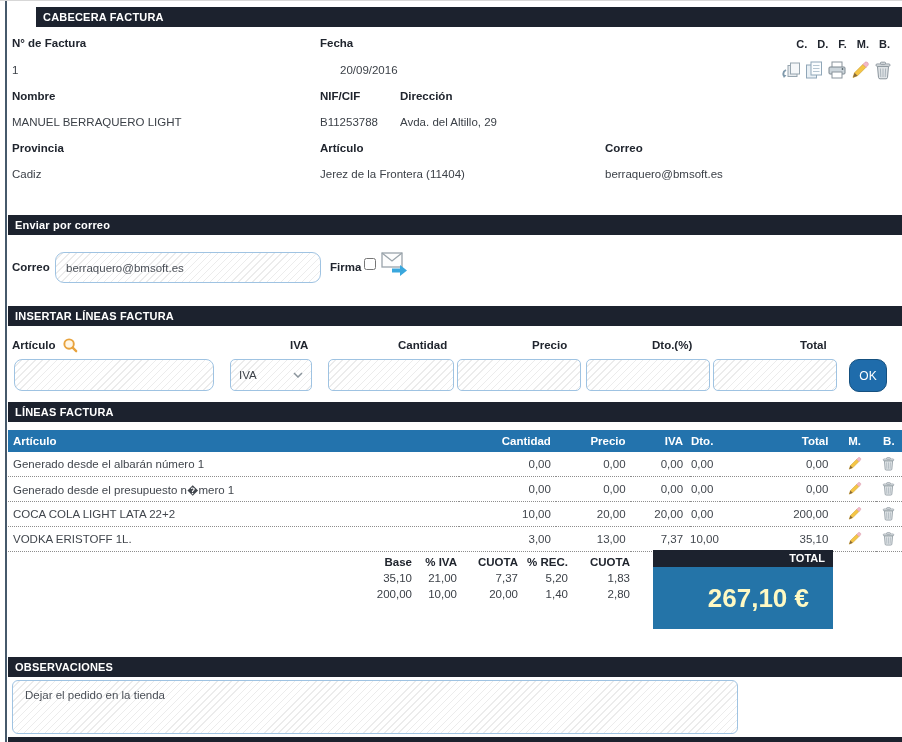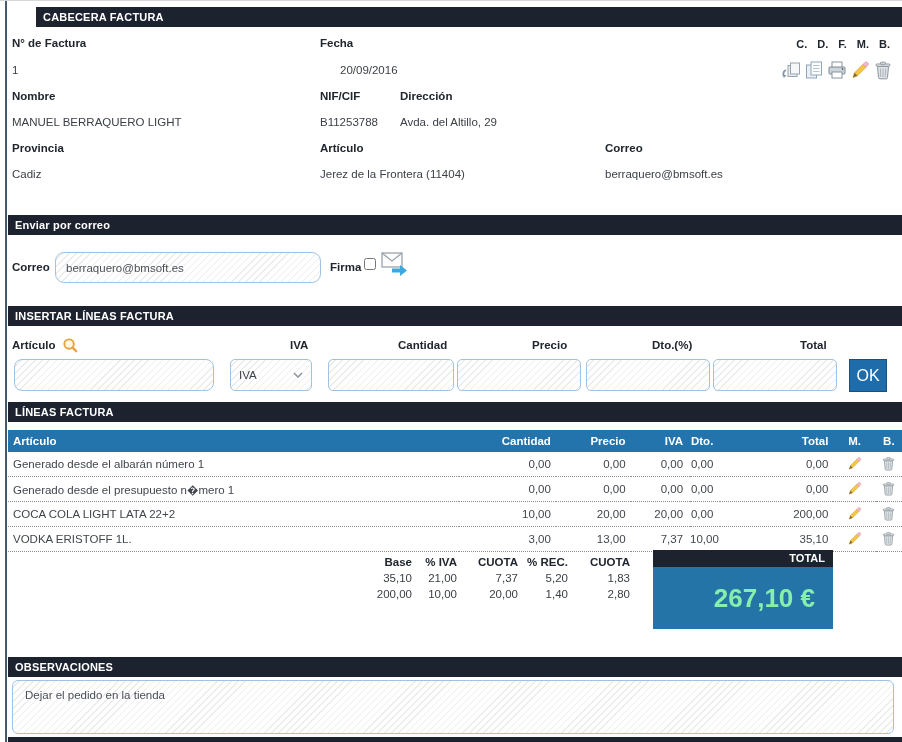--- a/index.html
+++ b/index.html
@@ -25,22 +25,22 @@
     padding:0 10px;outline:none;
   }
   .inp.sq{border-radius:5px;}
   .selbox{
     position:absolute;box-sizing:border-box;border:1px solid #9fc3e2;border-radius:5px;
     font-size:11.5px;color:#3c4148;display:flex;align-items:center;
     padding:0 8px;justify-content:space-between;cursor:default;
   }
   .okbtn{
     position:absolute;box-sizing:border-box;background:#1f6cab;border:1px solid #15507f;
-    border-radius:0;color:#fff;font-family:"Liberation Sans", sans-serif;
-    font-size:16px;text-align:center;cursor:pointer;
+    border-radius:10px;color:#fff;font-family:"Liberation Sans", sans-serif;
+    font-size:12px;text-align:center;cursor:pointer;
   }
   .iconbtn{position:absolute;cursor:pointer;line-height:0;}
   .actletters{position:absolute;top:37px;right:12px;display:flex;gap:10px;}
   .actletters span{font-size:11px;font-weight:bold;color:#20252e;}
   .acticons{position:absolute;top:59px;right:9px;display:flex;gap:3px;}
   .acticons .ic{width:20px;height:20px;cursor:pointer;line-height:0;}
   table.lineas{
     position:absolute;left:8px;top:429px;width:894px;border-collapse:collapse;
     font-size:11.5px;table-layout:fixed;
   }
@@ -61,24 +61,24 @@
   }
   .summary .h{font-weight:bold;color:#20252e;}
   .summary div{text-align:right;}
   .totalbox{position:absolute;left:653px;top:549px;width:180px;}
   .totalbox .thead{
     background:#1c222e;color:#fff;font-size:11px;font-weight:bold;height:17px;
     line-height:17px;text-align:right;padding-right:8px;
   }
   .totalbox .tbody{
     background:#2474a8;height:62px;display:flex;align-items:center;justify-content:flex-end;
-    color:#86efac;font-size:26px;font-weight:bold;padding-right:18px;
+    color:#fef9c3;font-size:26px;font-weight:bold;padding-right:24px;
   }
   textarea.obs{
-    position:absolute;left:12px;top:679px;width:882px;height:54px;box-sizing:border-box;
+    position:absolute;left:12px;top:679px;width:726px;height:54px;box-sizing:border-box;
     border:1px solid #9fc3e2;border-radius:6px;resize:none;
     font-family:"Liberation Sans", sans-serif;font-size:11.5px;color:#4a4f57;
     padding:8px 12px;outline:none;
   }
   .chk{position:absolute;left:364px;top:257px;width:12px;height:12px;margin:0;}
 </style>
 </head>
 <body>
 
 <div id="app">

